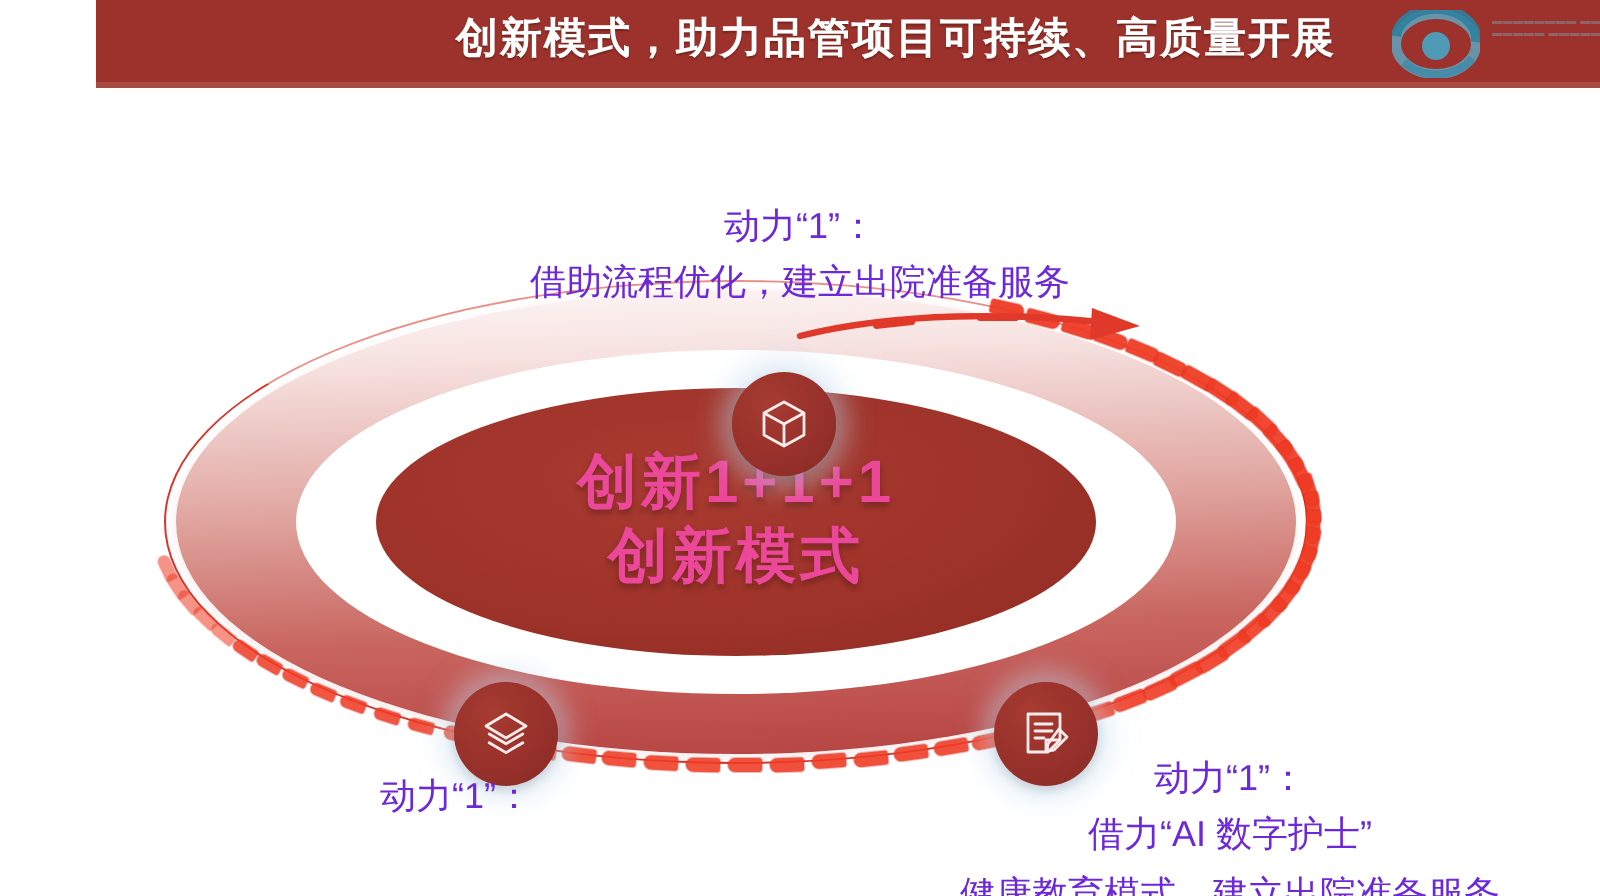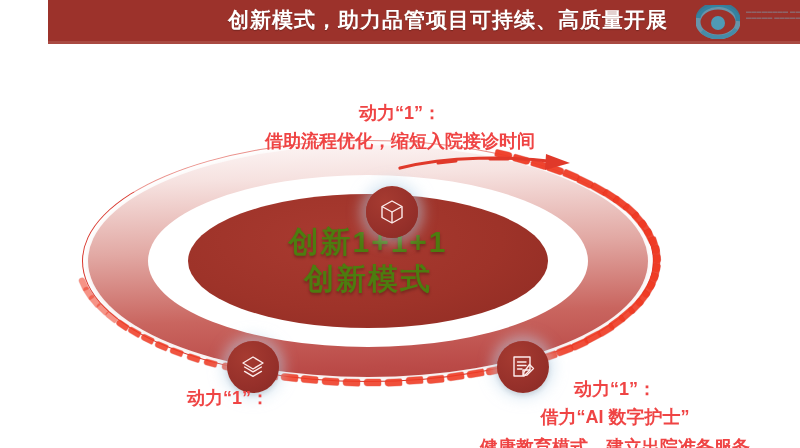--- a/index.html
+++ b/index.html
@@ -64,21 +64,21 @@
   }
   
   .ring-core{
     position:absolute;left:188px;top:150px;width:360px;height:134px;
     border-radius:50%;
     background:radial-gradient(ellipse at 42% 34%,#a93a30 0%,#9e3329 55%,#8f2b23 100%);
   }
   .core-text{
     position:absolute;left:188px;top:150px;width:360px;height:134px;
     display:flex;flex-direction:column;align-items:center;justify-content:center;
-    color:#4d7c0f;font-size:30px;font-weight:bold;line-height:1.22;
+    color:#ec4899;font-size:30px;font-weight:bold;line-height:1.22;
     letter-spacing:2px;
     text-shadow:0 2px 3px rgba(0,0,0,.28);
   }
   .core-text span{display:block;}
 
   
   .dashes{position:absolute;left:0;top:0;width:800px;height:404px;pointer-events:none;}
   .dash{
     position:absolute;width:17px;height:7px;
     background:#ef3b24;border-radius:3px 7px 7px 3px;
@@ -96,21 +96,21 @@
     background:radial-gradient(circle at 36% 30%,#a63b31 0%,#96302a 60%,#872a24 100%);
     display:flex;align-items:center;justify-content:center;
     box-shadow:0 0 14px 5px rgba(190,215,235,.55),0 2px 5px rgba(0,0,0,.20);
   }
   .badge svg{display:block;}
   .badge-top{left:366px;top:142px;}
   .badge-left{left:227px;top:297px;}
   .badge-right{left:497px;top:297px;}
 
   
-  .callout{position:absolute;color:#ef4444;font-weight:bold;text-align:center;}
+  .callout{position:absolute;color:#6d28d9;font-weight:normal;text-align:center;}
   .callout .line-title{font-size:18px;line-height:26px;}
   .callout .line-body{font-size:18px;line-height:30px;}
 
   .callout-top{left:150px;top:56px;width:500px;}
   .callout-left{left:18px;top:341px;width:420px;}
   .callout-right{left:430px;top:332px;width:370px;}
   .callout-right .line-title{text-align:center;}
 </style>
 </head>
 <body>
@@ -233,21 +233,21 @@
         <path d="M7.5 8 H16" stroke="#fdeceb" stroke-width="1.4" stroke-linecap="round"></path>
         <path d="M7.5 11.5 H16" stroke="#fdeceb" stroke-width="1.4" stroke-linecap="round"></path>
         <path d="M7.5 15 H12" stroke="#fdeceb" stroke-width="1.4" stroke-linecap="round"></path>
         <path d="M13 22 L13 16 L20 16" fill="none" stroke="#fdeceb" stroke-width="1.4" stroke-linejoin="round"></path>
         <path d="M19.5 10.5 L23.5 14.5 L17 21 L13.5 21.5 L14 18 Z" fill="none" stroke="#fdeceb" stroke-width="1.4" stroke-linejoin="round"></path>
       </svg>
     </div>
 
     <div class="callout callout-top">
       <div class="line-title">动力“1”：</div>
-      <div class="line-body">借助流程优化，缩短入院接诊时间</div>
+      <div class="line-body">借助流程优化，建立出院准备服务</div>
     </div>
 
     <div class="callout callout-left">
       <div class="line-title">动力“1”：</div>
     </div>
 
     <div class="callout callout-right">
       <div class="line-title">动力“1”：</div>
       <div class="line-body">借力“AI 数字护士”</div>
       <div class="line-body">健康教育模式，建立出院准备服务</div>

